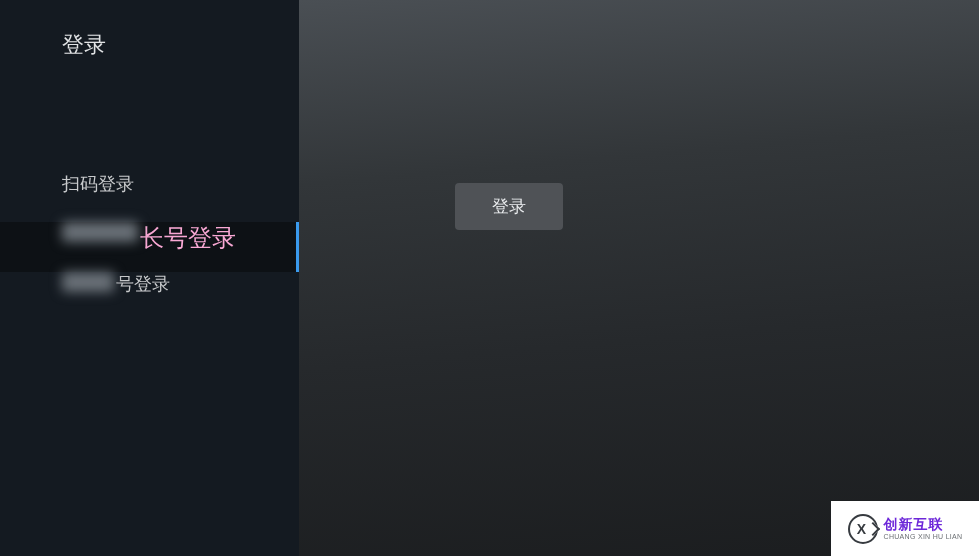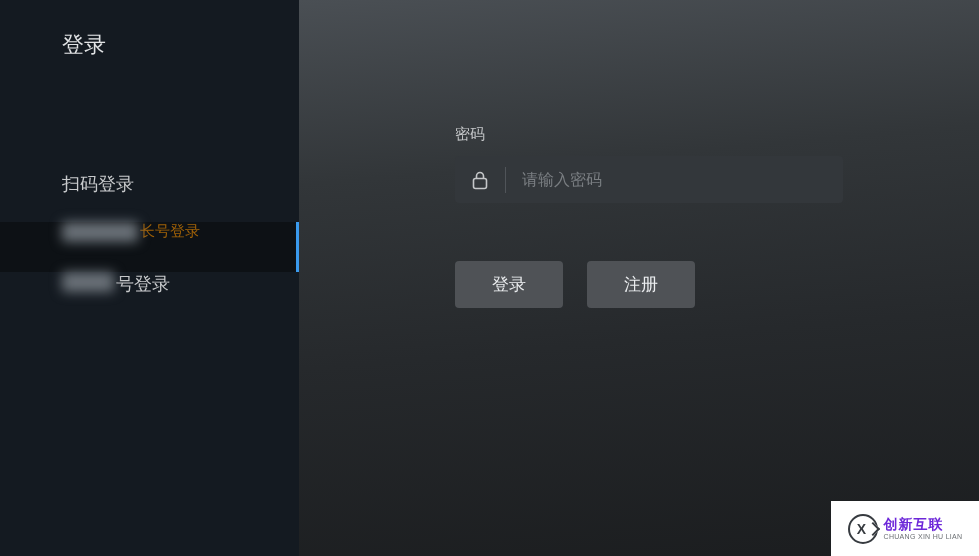--- a/index.html
+++ b/index.html
@@ -39,22 +39,22 @@
       height: 50px;
       display: flex;
       padding-left: 62px;
       color: #c8cacc;
       font-size: 18px;
       cursor: pointer;
       position: relative;
     }
     .sidebar-item.active {
       background: #0d1115;
-      color: #a16207;
-      font-size: 15px;
+      color: #f9a8d4;
+      font-size: 24px;
     }
     .sidebar-item.active::after {
       content: "";
       position: absolute;
       right: 0;
       top: 0;
       width: 3px;
       height: 100%;
       background: #3a9aed;
     }
@@ -237,37 +237,23 @@
       </div>
       <div class="sidebar-item third">
         <span class="blur-prefix"></span>
         <span>号登录</span>
       </div>
     </div>
   </aside>
 
   <main class="main">
 
-    <div class="field-group">
-      <div class="field-label">密码</div>
-      <div class="input-wrapper password">
-        <div class="input-icon">
-          <svg width="18" height="20" viewBox="0 0 18 20" fill="none">
-            <rect x="2.5" y="8.5" width="13" height="10" rx="2" stroke="#c5c7c9" stroke-width="1.6"></rect>
-            <path d="M5.5 8.5V6a3.5 3.5 0 117 0v2.5" stroke="#c5c7c9" stroke-width="1.6"></path>
-          </svg>
-        </div>
-        <div class="input-divider"></div>
-        <input type="password" class="input-field" placeholder="请输入密码" style="">
-      </div>
-    </div>
 
     <div class="button-row">
       <button class="btn">登录</button>
-      <button class="btn">注册</button>
     </div>
 
     <div class="watermark">
       <div class="watermark-logo">
         <span class="watermark-logo-inner">X</span>
       </div>
       <div class="watermark-text">
         <span class="watermark-cn">创新互联</span>
         <span class="watermark-en">CHUANG XIN HU LIAN</span>
       </div>

